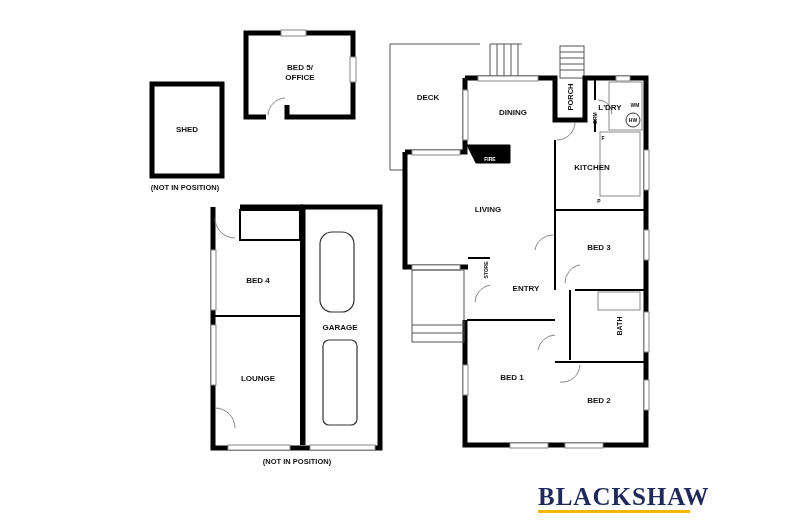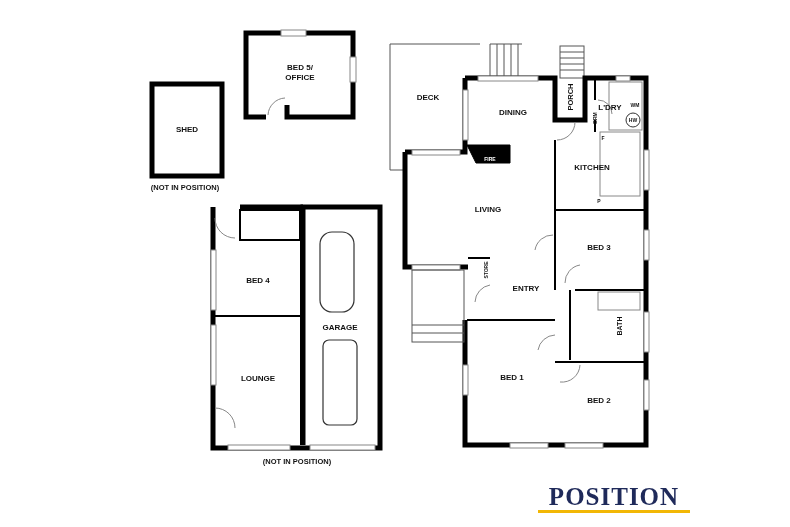--- a/index.html
+++ b/index.html
@@ -127,14 +127,14 @@
   <text class="lbl" x="490" y="161" font-size="5" text-anchor="middle" fill="#fff" style="fill:#fff">FIRE</text>
   <text class="lbl" x="488" y="212" font-size="8" text-anchor="middle">LIVING</text>
   <text class="lbl" x="488" y="270" font-size="5" text-anchor="middle" transform="rotate(-90 488 270)">STORE</text>
   <text class="lbl" x="526" y="291" font-size="8" text-anchor="middle">ENTRY</text>
   <text class="lbl" x="599" y="250" font-size="8" text-anchor="middle">BED 3</text>
   <text class="lbl" x="622" y="326" font-size="7" text-anchor="middle" transform="rotate(-90 622 326)">BATH</text>
   <text class="lbl" x="512" y="380" font-size="8" text-anchor="middle">BED 1</text>
   <text class="lbl" x="599" y="403" font-size="8" text-anchor="middle">BED 2</text>
 </svg>
 
-<div class="logo">POSITION</div>
+<div class="logo">BLACKSHAW</div>
 <div class="logo-bar"></div>
 
 </body></html>

